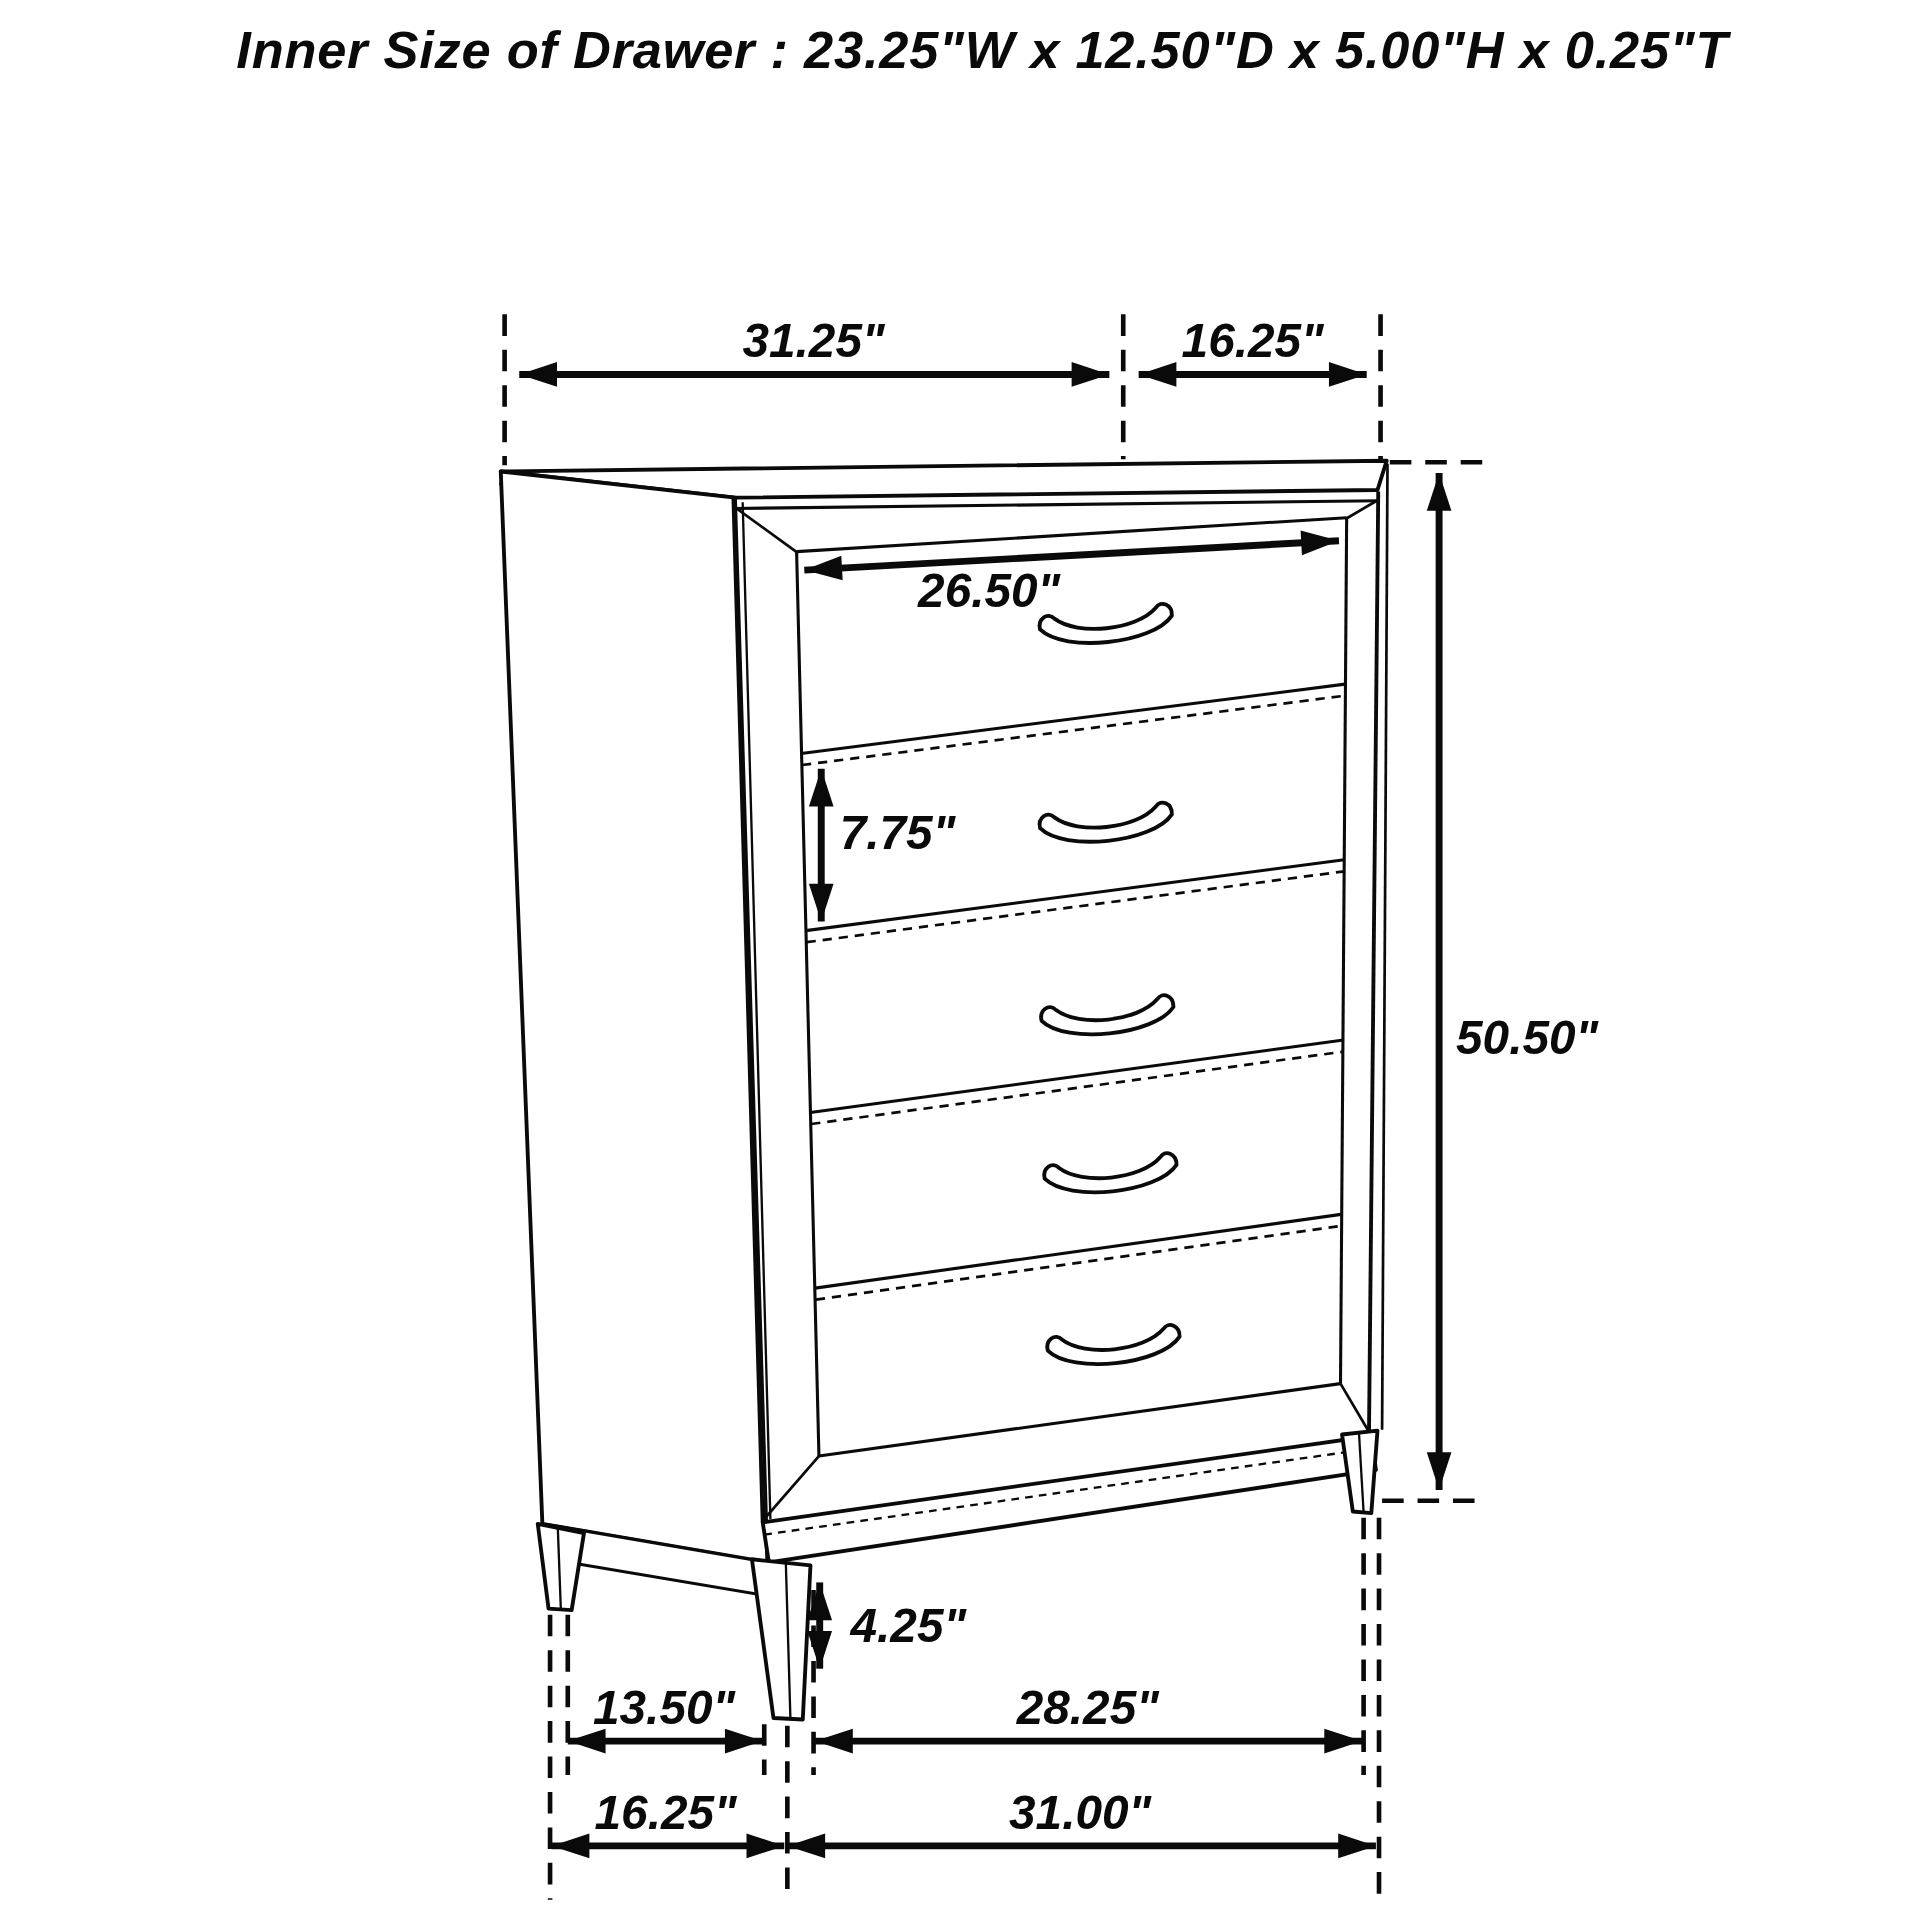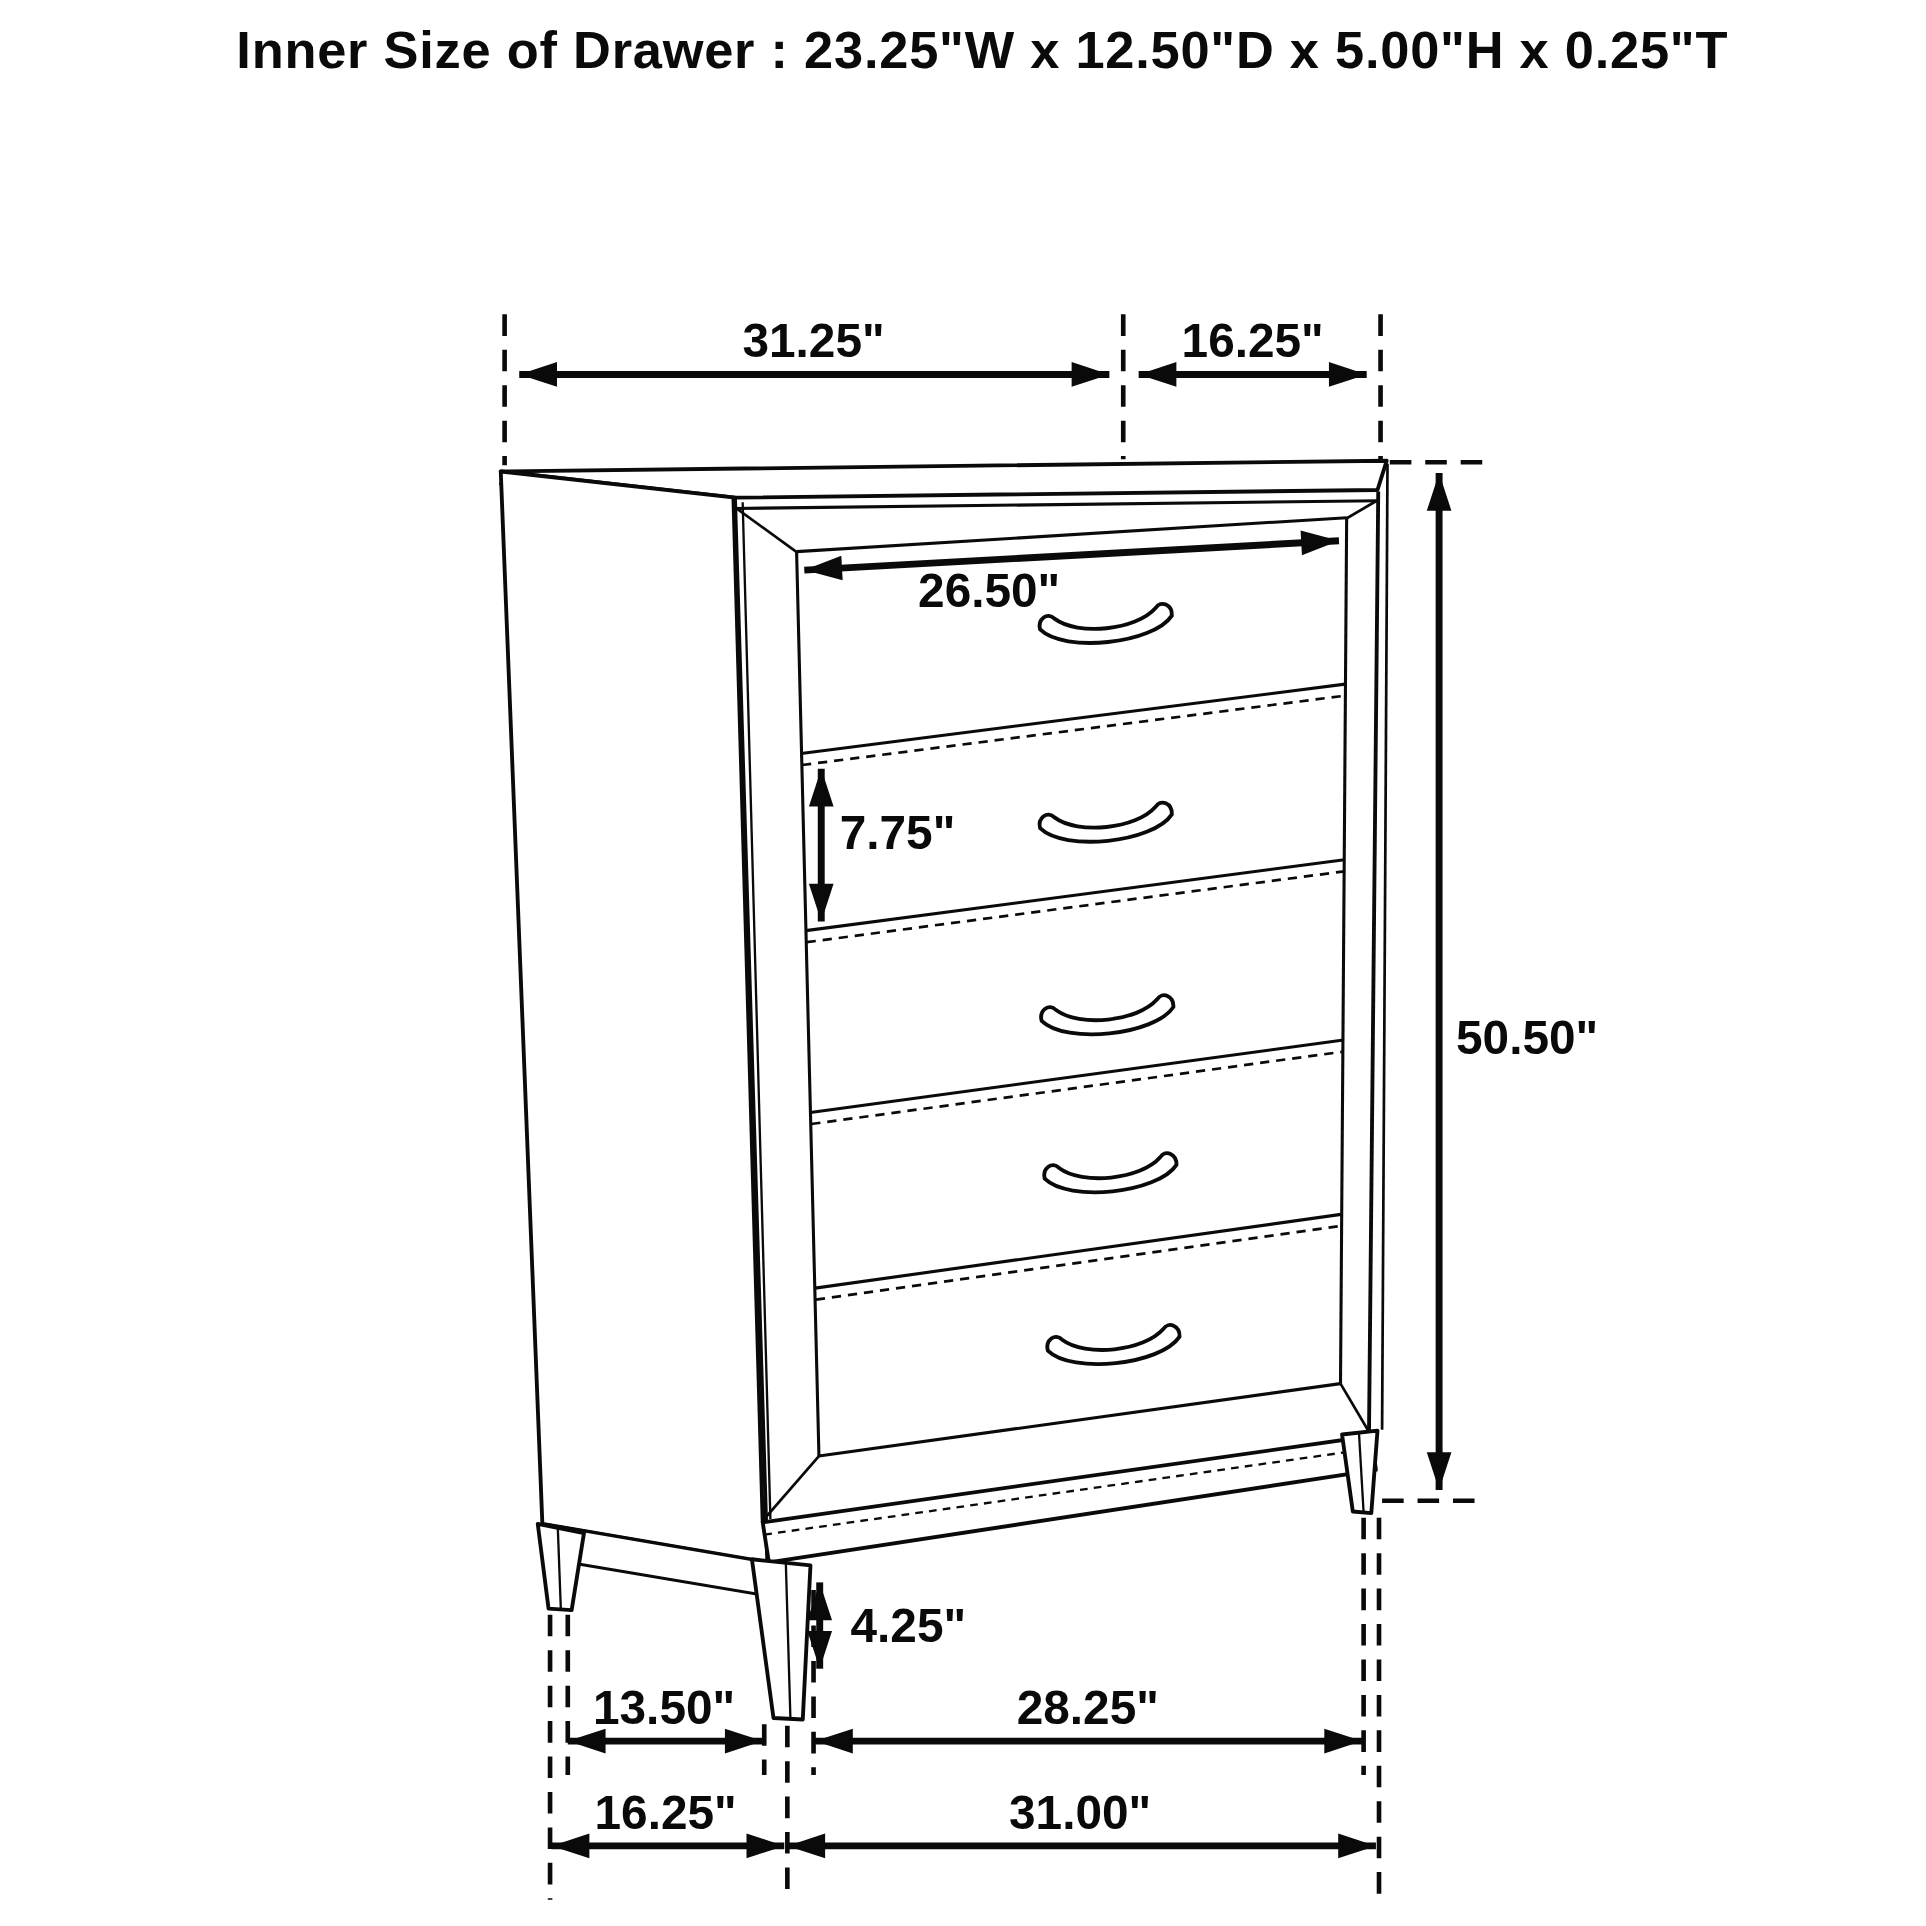--- a/index.html
+++ b/index.html
@@ -1,18 +1,19 @@
 <!DOCTYPE html>
 <html style="font-size:12.3px"><head>
 <meta charset="utf-8">
 <style>
   html,body{margin:0;padding:0;background:#ffffff;}
   .stage{
     width:1677px;height:1926px;background:#0ea5e9;position:relative;
     font-family:"Liberation Sans", sans-serif;
+    font-style:italic;
   }
   svg{display:block;width:1926px;height:1926px;}
   .dimtext{
     font-family:"Liberation Sans", sans-serif;
     font-weight:bold;
     fill:#0a0a0a;
   }
   .titletext{font-size:68px;letter-spacing:1px;}
   .lbl{font-size:62px;}
 </style>

